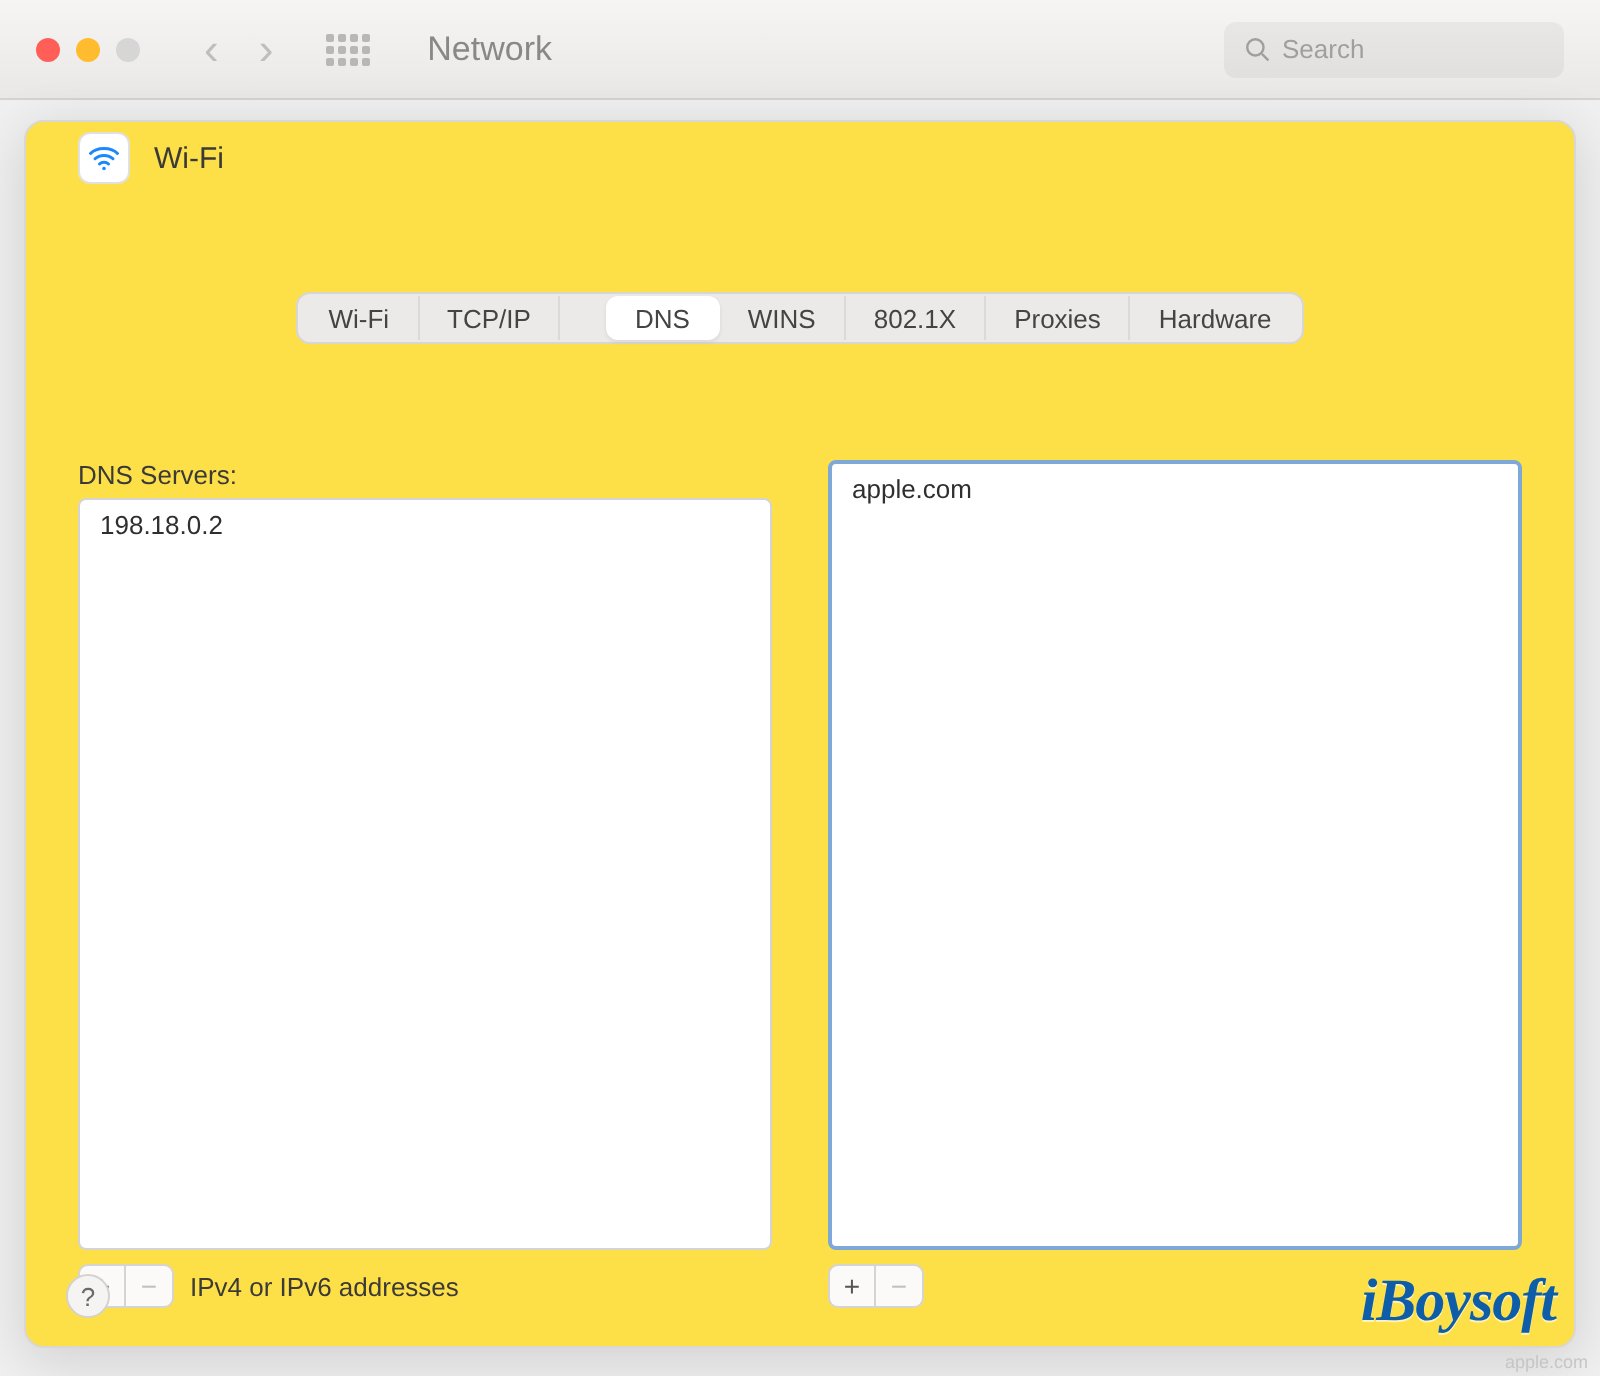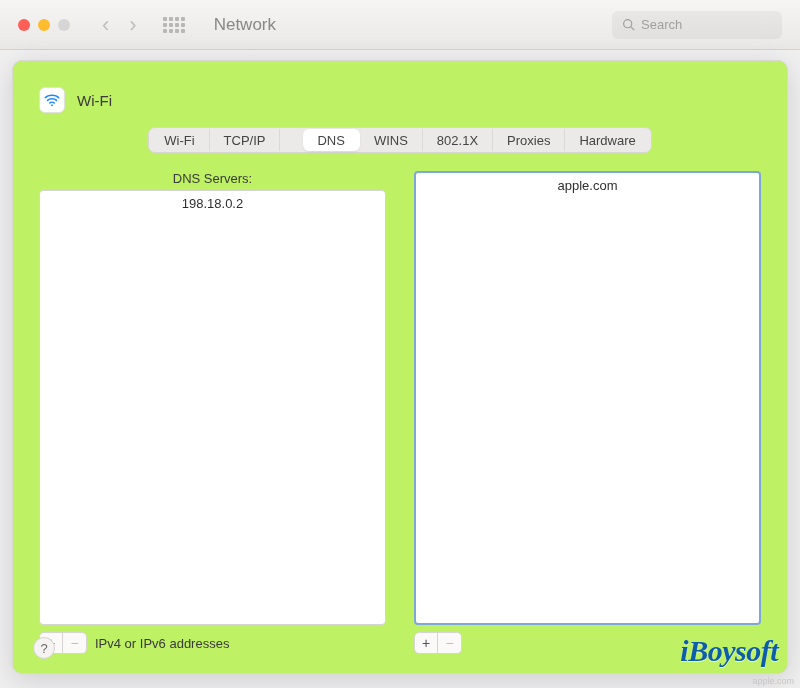--- a/index.html
+++ b/index.html
@@ -30,26 +30,26 @@
       height: 28px; width: 170px;
       display: flex; align-items: center;
       padding: 0 10px; gap: 6px;
       color: #a19f9d; font-size: 13px;
     }
     .search-box svg { width: 13px; height: 13px; }
 
     .sheet {
       position: absolute;
       top: 60px; left: 12px; right: 12px; bottom: 14px;
-      background: #bef264;
+      background: #fde047;
       border: 1px solid #d9d7d5;
       border-radius: 10px;
       box-shadow: 0 6px 28px rgba(0,0,0,0.14);
-      padding: 26px 26px 18px 26px;
-      display: flex; flex-direction: column;
+      padding: 5px 26px 18px 26px;
+      display: flex; flex-direction: column; gap: 40px;
     }
     .sheet-header { display: flex; align-items: center; gap: 12px; margin-bottom: 14px; }
     .wifi-icon { width: 26px; height: 26px; background: #fff; border:1px solid #e2e0de; border-radius:6px; display:flex; align-items:center; justify-content:center; }
     .wifi-icon svg { width: 18px; height: 18px; }
     .sheet-title { font-size: 15px; color: #3b3a39; }
 
     .segmented {
       display: flex; align-self: center;
       background: #eceae8; border: 1px solid #d8d6d4; border-radius: 7px;
       padding: 1px; height: 26px;
@@ -61,21 +61,21 @@
     }
     .segmented .seg:last-child { border-right: none; text-align: right; }
     .segmented .seg.active {
       background: #fff; border-radius: 6px;
       box-shadow: 0 1px 2px rgba(0,0,0,0.08);
       border-right: 1px solid transparent;
       margin-left: 23px;
     }
 
     .columns { display: flex; gap: 28px; margin-top: 18px; flex: 1; min-height: 0; }
-    .col { flex: 1; display: flex; flex-direction: column; min-width: 0; text-align: center; }
+    .col { flex: 1; display: flex; flex-direction: column; min-width: 0; }
     .col-label { font-size: 13px; color: #3b3a39; margin-bottom: 4px; }
     .listbox {
       flex: 1; background: #fff; border: 1px solid #d6d4d2; border-radius: 4px;
       overflow: auto; font-size: 13px;
     }
     .listbox.focused { border: 2px solid #7ea8d8; }
     .list-item { padding: 5px 10px; color: #2f2f2f; }
     .add-remove { display: flex; align-items: center; gap: 0; margin-top: 6px; height: 24px; }
     .ar-btn {
       width: 24px; height: 22px; border: 1px solid #d6d4d2; background: #fbfaf9;

